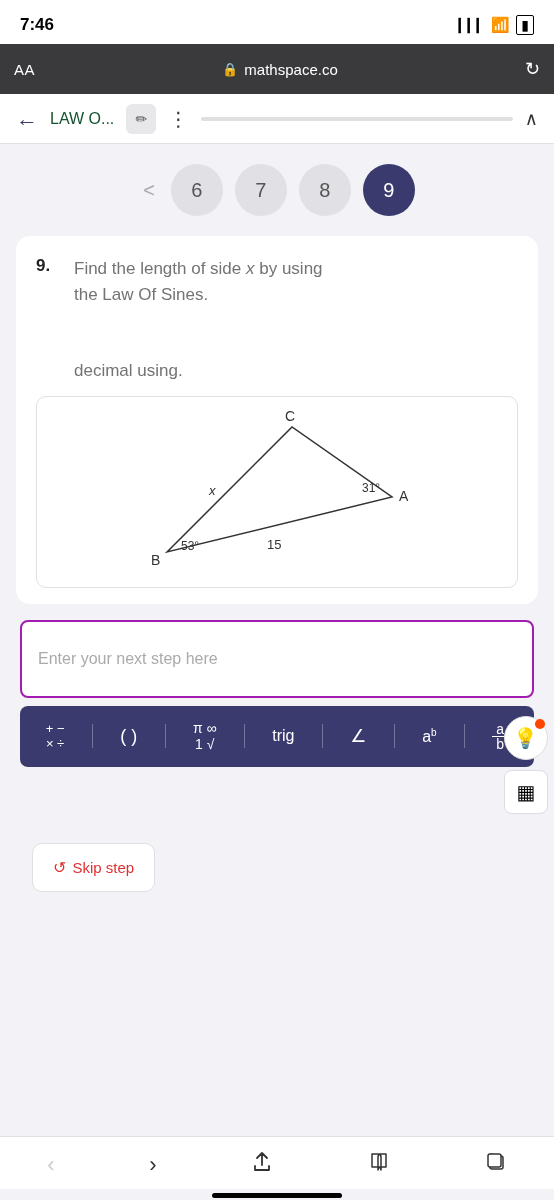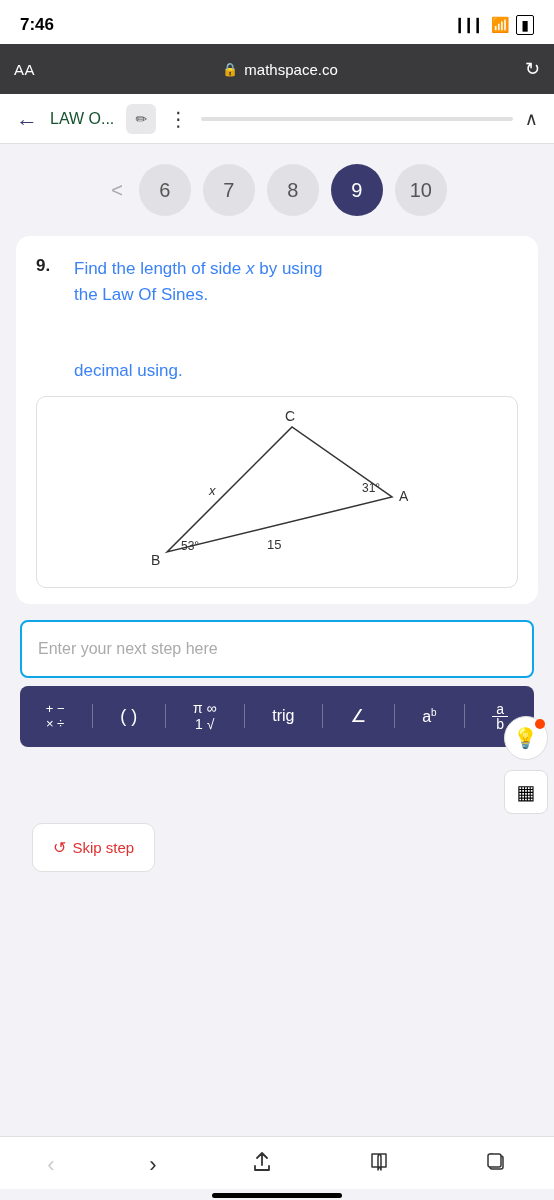--- a/index.html
+++ b/index.html
@@ -166,21 +166,21 @@
       margin-bottom: 12px;
     }
     .question-number {
       font-size: 17px;
       font-weight: 600;
       color: #222;
       min-width: 28px;
     }
     .question-text {
       font-size: 17px;
-      color: #3b82f6;
+      color: #737373;
       line-height: 1.5;
     }
 
     
     .diagram-container {
       background: #fff;
       border: 1px solid #e0e0e0;
       border-radius: 10px;
       margin-top: 10px;
       padding: 10px;
@@ -189,23 +189,23 @@
       justify-content: center;
       min-height: 180px;
     }
 
     
     .input-area {
       margin: 0 4px;
     }
     .step-input {
       width: 100%;
-      border: 2px solid #0ea5e9;
+      border: 2px solid #a21caf;
       border-radius: 8px;
-      padding: 18px 16px;
+      padding: 28px 16px;
       font-size: 16px;
       color: #4d7c0f;
       background: #fff;
       outline: none;
     }
     .step-input::placeholder {
       color: #aaa;
     }
 
     
@@ -366,23 +366,20 @@
     <span>6</span>
   </div>
   <div class="q-num-circle">
     <span>7</span>
   </div>
   <div class="q-num-circle">
     <span>8</span>
   </div>
   <div class="q-num-circle active">
     <span>9</span>
-  </div>
-  <div class="q-num-circle">
-    <span>10</span>
   </div>
 </div>
 
 <div class="main-content relative-wrapper">
 
   <div class="question-card">
     <div class="question-header">
       <span class="question-number">9.</span>
       <div class="question-text">
         <span>Find the length of side </span><em>x</em><span> by using</span><br>

